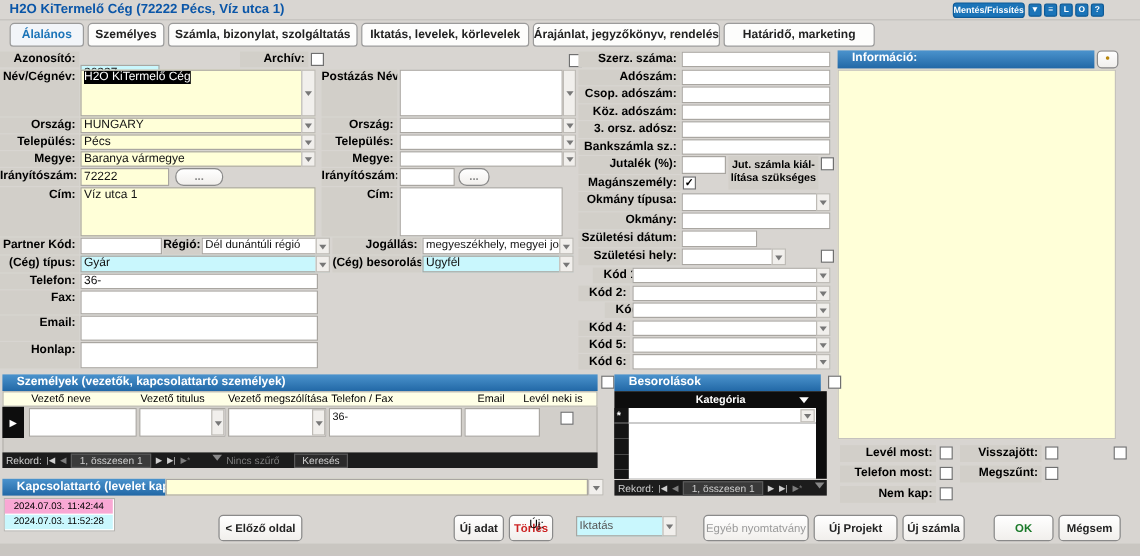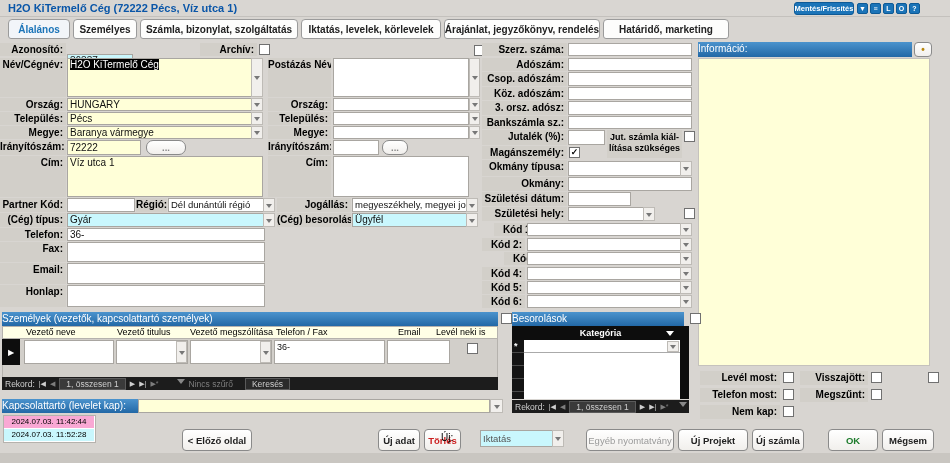--- a/index.html
+++ b/index.html
@@ -7,21 +7,21 @@
   #app{position:relative;width:950px;height:463px;background:#d8d5d1;overflow:hidden;font-family:"Liberation Sans",sans-serif}
   .lbl{position:absolute;background:#d2cfc9;font-weight:bold;font-size:10px;line-height:13px;text-align:right;padding-right:3px;color:#000;overflow:hidden;white-space:nowrap}
   .fld{position:absolute;background:#fff;border:1px solid #a9a6a1;font-size:10px;line-height:12px;padding:0 2px;overflow:hidden;white-space:nowrap;color:#111}
   .yellow{background:#ffffd8}
   .cyan{background:#c9f7fd}
   .dd{position:absolute;background:#f1efec;border:1px solid #bebbb6;display:flex;align-items:center;justify-content:center}
   .dd::after{content:"";width:0;height:0;border:3px solid transparent;border-top:4px solid #777;margin-top:4px}
   .cb{position:absolute;width:11px;height:11px;background:#fff;border:1px solid #707070;font-size:9px;line-height:9px;text-align:center;color:#000}
   .cb.checked::after{content:"✓";font-weight:bold}
   .btn{position:absolute;background:linear-gradient(#ffffff,#f1efec);border:1px solid #8a8a8a;border-radius:4px;font-weight:bold;font-size:9.5px;display:flex;align-items:center;justify-content:center;color:#222;white-space:nowrap;overflow:hidden}
-  .bluehdr{position:absolute;background:linear-gradient(#4b93cd,#2268a6);color:#fff;font-weight:normal;font-size:10px;line-height:14px;padding-left:0;overflow:hidden;white-space:nowrap}
+  .bluehdr{position:absolute;background:linear-gradient(#4b93cd,#2268a6);color:#fff;font-weight:bold;font-size:10px;line-height:14px;padding-left:12px;overflow:hidden;white-space:nowrap}
   .navbar{position:absolute;background:#1c1c1c;color:#cfcfcf;font-size:8.5px;display:flex;align-items:center;padding:0 3px;gap:4px;overflow:hidden;white-space:nowrap}
   .navbox{background:#3a3a3a;border:1px solid #5a5a5a;padding:0 6px;line-height:10px;height:12px}
   .navico{color:#cfcfcf;font-size:7px}
   .dim{color:#7d7d7d}
   .funnel{width:0;height:0;border:4px solid transparent;border-top:5px solid #888;display:inline-block}
   .tab{position:absolute;top:19px;height:20px;background:#fdfdfc;border:1px solid #9b9b9b;border-radius:4px 4px 3px 3px;font-weight:bold;font-size:10px;display:flex;align-items:center;justify-content:center;white-space:nowrap;color:#222;overflow:hidden}
   .tab.active{color:#1b74b8;background:#f2f5f9}
   .chl{position:absolute;font-weight:normal;font-size:9px;line-height:13px;color:#000;white-space:nowrap}
   .ico-btn{position:absolute;width:11px;height:11px;background:#1b74b8;border:1px solid #0e5a96;border-radius:2px;color:#fff;font-size:7px;font-weight:bold;display:flex;align-items:center;justify-content:center}
 </style>

